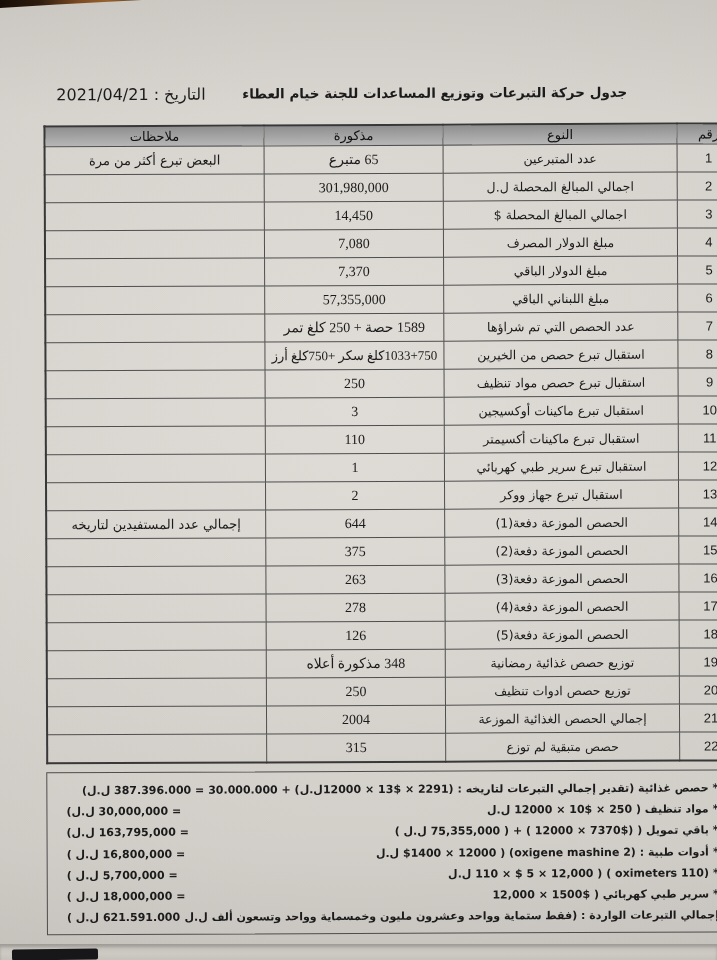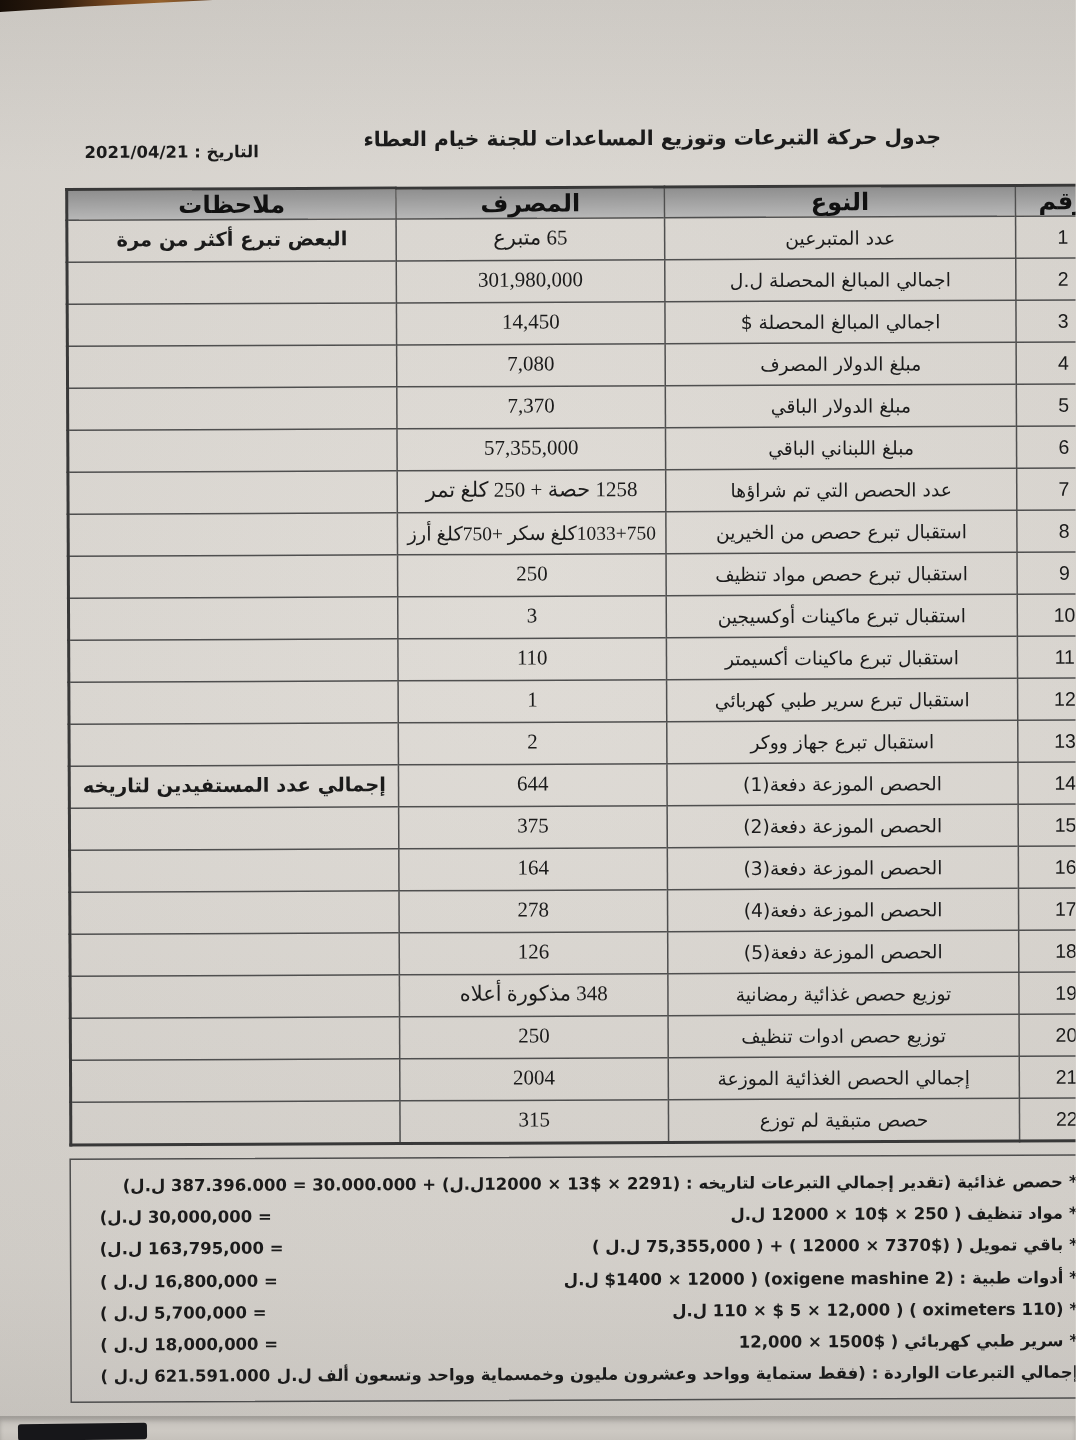--- a/index.html
+++ b/index.html
@@ -34,48 +34,48 @@
     position:absolute;inset:0;
     transform:rotate(-0.25deg);
     transform-origin:360px 480px;
     color:#1b1b1b;
   }
   .doc-title{
     position:absolute;top:85px;right:88px;
     font-size:13.5px;font-weight:700;direction:rtl;white-space:nowrap;
   }
   .doc-date{
-    position:absolute;top:94px;left:58px;
-    font-size:11px;font-weight:700;direction:rtl;white-space:nowrap;
+    position:absolute;top:84px;left:58px;
+    font-size:16px;font-weight:400;direction:rtl;white-space:nowrap;
   }
   table.tbl{
     position:absolute;left:45px;top:124px;width:667px;
     border-collapse:collapse;direction:rtl;table-layout:fixed;
     border:2px solid #383838;
   }
   .tbl th,.tbl td{
     border:1px solid #4f4f4f;
     padding:0 4px;overflow:hidden;white-space:nowrap;
   }
   .tbl th{
     height:19px;
     background:linear-gradient(180deg,#8f8f8f,#b7b7b7);
-    font-size:16px;font-weight:700;color:#111;
+    font-size:13px;font-weight:400;color:#111;
   }
   .tbl td{height:27px;font-size:12.5px;text-align:center;}
   .c-num{width:54px;}
   .c-type{width:225px;}
   .c-detail{width:170px;}
   .c-notes{width:210px;}
   td.c-num{font-size:13px;font-family:"Liberation Sans","DejaVu Sans",sans-serif;}
   td.c-detail{
     font-family:"Liberation Serif","DejaVu Sans",serif;
     font-size:14px;
   }
-  td.c-notes{font-size:13px;font-weight:bold;}
+  td.c-notes{font-size:13px;}
   .summary{
     position:absolute;left:45px;top:771px;width:662px;
     border:1.5px solid #4d4d4d;
     padding:7px 9px 6px 9px;
     direction:rtl;
     font-size:11px;font-weight:700;line-height:21.2px;
     background:rgba(255,255,255,0.03);
   }
   .s-line{display:flex;justify-content:space-between;align-items:baseline;}
   .s-lead{white-space:nowrap;}
@@ -94,21 +94,21 @@
 <div class="scan">
 
   <div class="doc-title">جدول حركة التبرعات وتوزيع المساعدات للجنة خيام العطاء</div>
   <div class="doc-date">التاريخ : 2021/04/21</div>
 
   <table class="tbl">
     <thead>
       <tr>
         <th class="c-num">رقم</th>
         <th class="c-type">النوع</th>
-        <th class="c-detail">المصرف</th>
+        <th class="c-detail">مذكورة</th>
         <th class="c-notes">ملاحظات</th>
       </tr>
     </thead>
     <tbody>
       <tr>
         <td class="c-num">1</td>
         <td class="c-type">عدد المتبرعين</td>
         <td class="c-detail">65 متبرع</td>
         <td class="c-notes">البعض تبرع أكثر من مرة</td>
       </tr>
@@ -138,21 +138,21 @@
       </tr>
       <tr>
         <td class="c-num">6</td>
         <td class="c-type">مبلغ اللبناني الباقي</td>
         <td class="c-detail">57,355,000</td>
         <td class="c-notes"></td>
       </tr>
       <tr>
         <td class="c-num">7</td>
         <td class="c-type">عدد الحصص التي تم شراؤها</td>
-        <td class="c-detail">1258 حصة + 250 كلغ تمر</td>
+        <td class="c-detail">1589 حصة + 250 كلغ تمر</td>
         <td class="c-notes"></td>
       </tr>
       <tr>
         <td class="c-num">8</td>
         <td class="c-type">استقبال تبرع حصص من الخيرين</td>
         <td class="c-detail" style="font-size:13px;">1033+750كلغ سكر +750كلغ أرز</td>
         <td class="c-notes"></td>
       </tr>
       <tr>
         <td class="c-num">9</td>
@@ -192,21 +192,21 @@
       </tr>
       <tr>
         <td class="c-num">15</td>
         <td class="c-type">الحصص الموزعة دفعة(2)</td>
         <td class="c-detail">375</td>
         <td class="c-notes"></td>
       </tr>
       <tr>
         <td class="c-num">16</td>
         <td class="c-type">الحصص الموزعة دفعة(3)</td>
-        <td class="c-detail">164</td>
+        <td class="c-detail">263</td>
         <td class="c-notes"></td>
       </tr>
       <tr>
         <td class="c-num">17</td>
         <td class="c-type">الحصص الموزعة دفعة(4)</td>
         <td class="c-detail">278</td>
         <td class="c-notes"></td>
       </tr>
       <tr>
         <td class="c-num">18</td>

